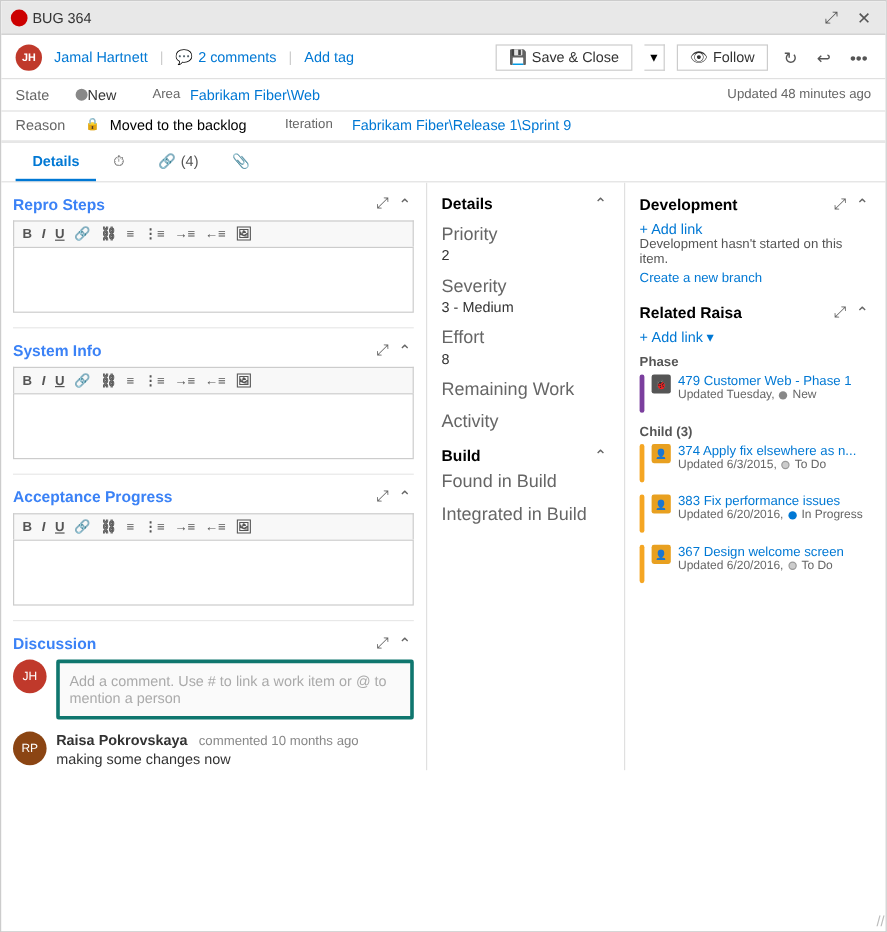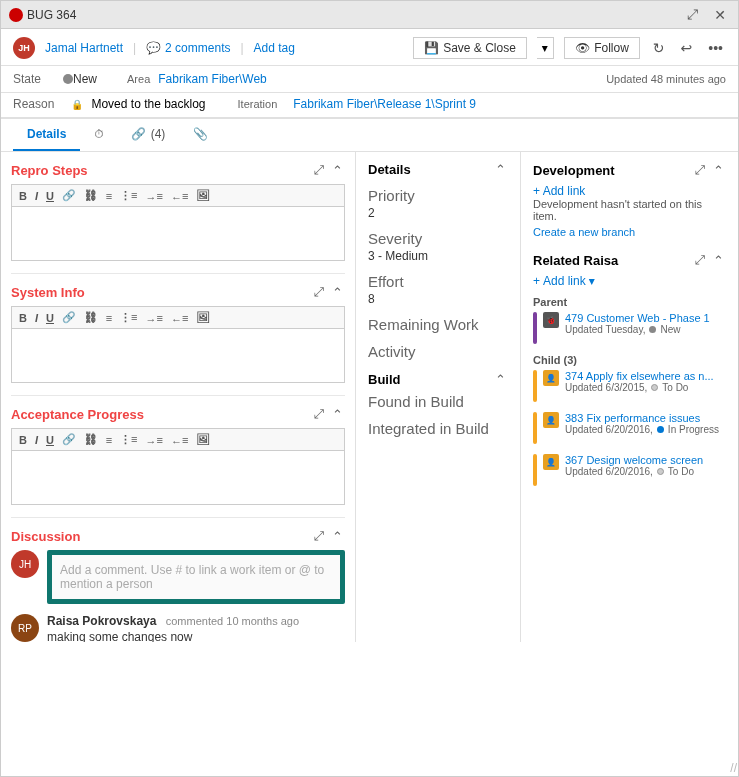--- a/index.html
+++ b/index.html
@@ -37,21 +37,21 @@
 
     
     .tabs { display: flex; border-bottom: 1px solid #e0e0e0; padding: 0 12px; }
     .tab { padding: 8px 14px; font-size: 12px; cursor: pointer; color: #555; border-bottom: 2px solid transparent; display: flex; align-items: center; gap: 4px; }
     .tab.active { color: #0078d4; border-bottom: 2px solid #0078d4; font-weight: 600; }
 
     
     .left-panel { width: 350px; overflow-y: auto; border-right: 1px solid #e0e0e0; padding: 10px 10px; }
     .section { margin-bottom: 12px; }
     .section-header { display: flex; align-items: center; justify-content: space-between; margin-bottom: 6px; }
-    .section-title { font-size: 13px; font-weight: 600; color: #ef4444; }
+    .section-title { font-size: 13px; font-weight: 600; color: #3b82f6; }
     .section-controls { display: flex; gap: 4px; }
     .section-btn { background: none; border: none; cursor: pointer; font-size: 13px; color: #666; padding: 0 2px; }
     .rich-toolbar { display: flex; gap: 2px; padding: 3px 4px; border: 1px solid #ccc; border-bottom: none; background: #f8f8f8; flex-wrap: wrap; }
     .rich-btn { background: none; border: none; cursor: pointer; font-size: 11px; color: #555; padding: 1px 3px; font-weight: bold; }
     .text-area { border: 1px solid #ccc; min-height: 55px; padding: 5px; font-size: 12px; color: #999; background: #fff; }
     .section-divider { border: none; border-top: 1px solid #e8e8e8; margin: 10px 0; }
 
     
     .middle-panel { width: 160px; overflow-y: auto; border-right: 1px solid #e0e0e0; padding: 10px 12px; }
     .details-section-header { display: flex; align-items: center; justify-content: space-between; margin-bottom: 10px; }
@@ -80,21 +80,21 @@
     .wi-icon.person { background: #e8a020; }
     .wi-info { flex: 1; }
     .wi-title { color: #0078d4; font-size: 11px; cursor: pointer; display: block; }
     .wi-meta { color: #666; font-size: 10px; display: flex; align-items: center; gap: 4px; }
     .wi-status-dot { width: 7px; height: 7px; border-radius: 50%; display: inline-block; }
     .dot-new { background: #888; }
     .dot-todo { background: #ccc; border: 1px solid #999; }
     .dot-progress { background: #0078d4; }
     .comment-input-row { display: flex; gap: 8px; align-items: flex-start; margin-bottom: 10px; }
     .avatar-med { width: 28px; height: 28px; border-radius: 50%; background: #c0392b; display: flex; align-items: center; justify-content: center; color: white; font-size: 10px; flex-shrink: 0; }
-    .comment-input { flex: 1; border: 5px solid #0f766e; border-radius: 2px; padding: 8px; font-size: 12px; color: #aaa; min-height: 50px; background: #fafafa; }
+    .comment-input { flex: 1; border: 3px solid #0f766e; border-radius: 2px; padding: 8px; font-size: 12px; color: #aaa; min-height: 50px; background: #fafafa; }
     .comment-row { display: flex; gap: 8px; align-items: flex-start; }
     .avatar-raisa { width: 28px; height: 28px; border-radius: 50%; background: #8b4513; display: flex; align-items: center; justify-content: center; color: white; font-size: 10px; flex-shrink: 0; }
     .comment-body { flex: 1; }
     .comment-author { font-size: 12px; font-weight: 600; color: #333; }
     .comment-time { font-size: 11px; color: #888; margin-left: 6px; }
     .comment-text { font-size: 12px; color: #333; margin-top: 2px; }
   </style>
 </head>
 <body>
 
@@ -337,21 +337,21 @@
           <button class="section-btn">⤢</button>
           <button class="section-btn">⌃</button>
         </div>
       </div>
       <div class="related-add">
         <span>+</span>
         <span>Add link</span>
         <span>▾</span>
       </div>
 
-      <div class="related-type">Parent</div>
+      <div class="related-type">Phase</div>
       <div class="work-item-row">
         <div class="wi-color-bar"></div>
         <div class="wi-icon" style="background:#555;font-size:8px;">🐞</div>
         <div class="wi-info">
           <span class="wi-title">
             <span>479</span>
             <span> </span>
             <span>Customer Web - Phase 1</span>
           </span>
           <div class="wi-meta">

